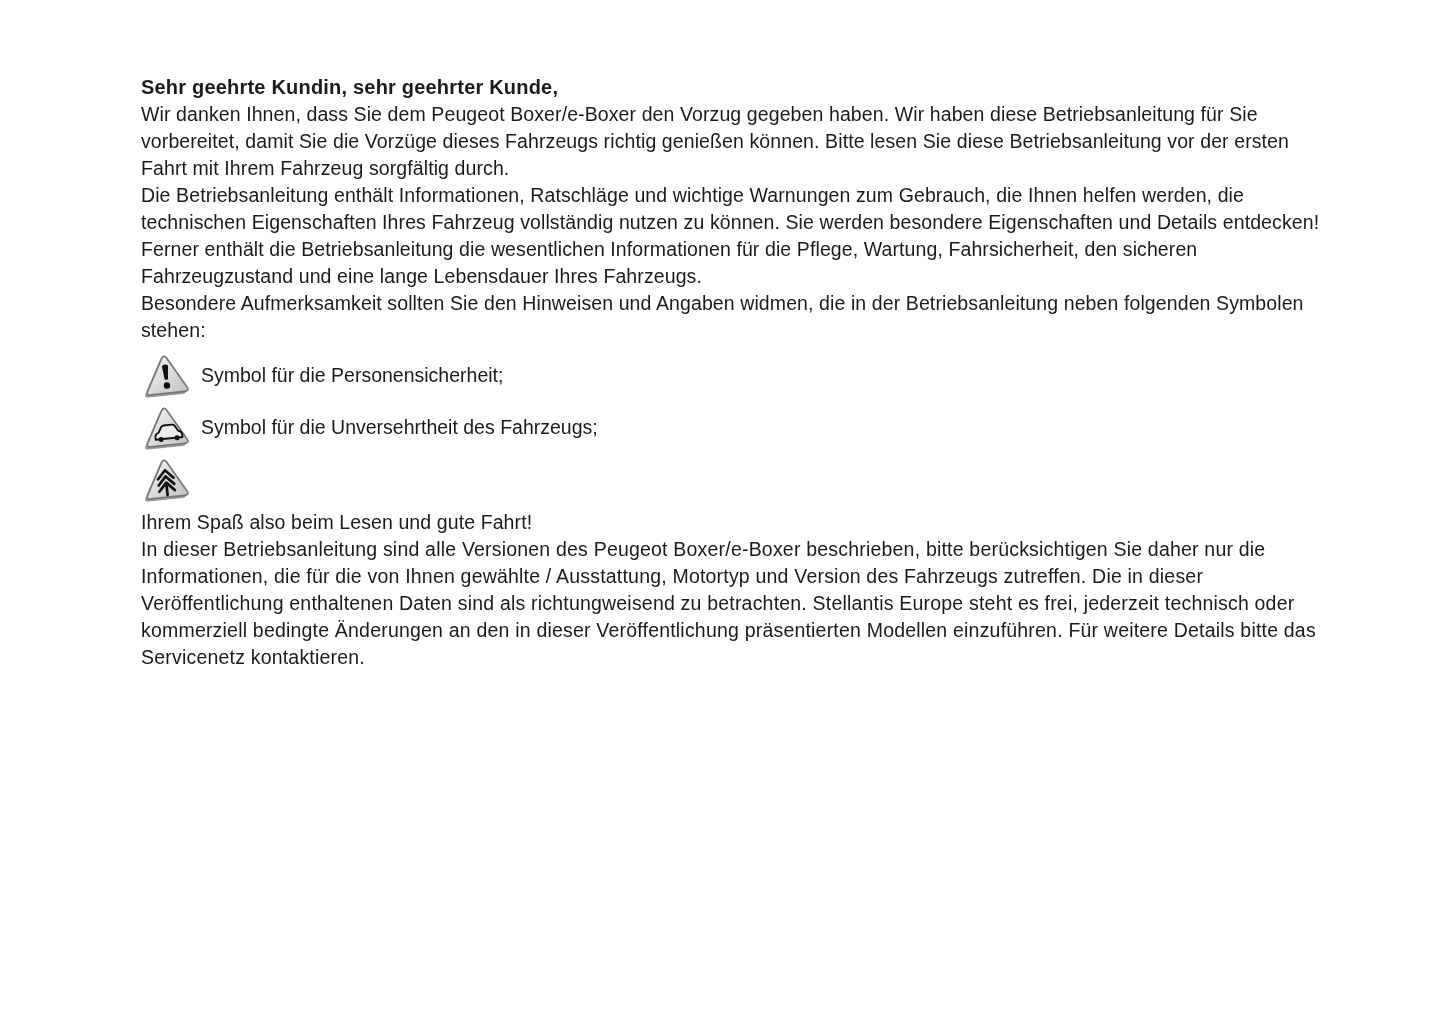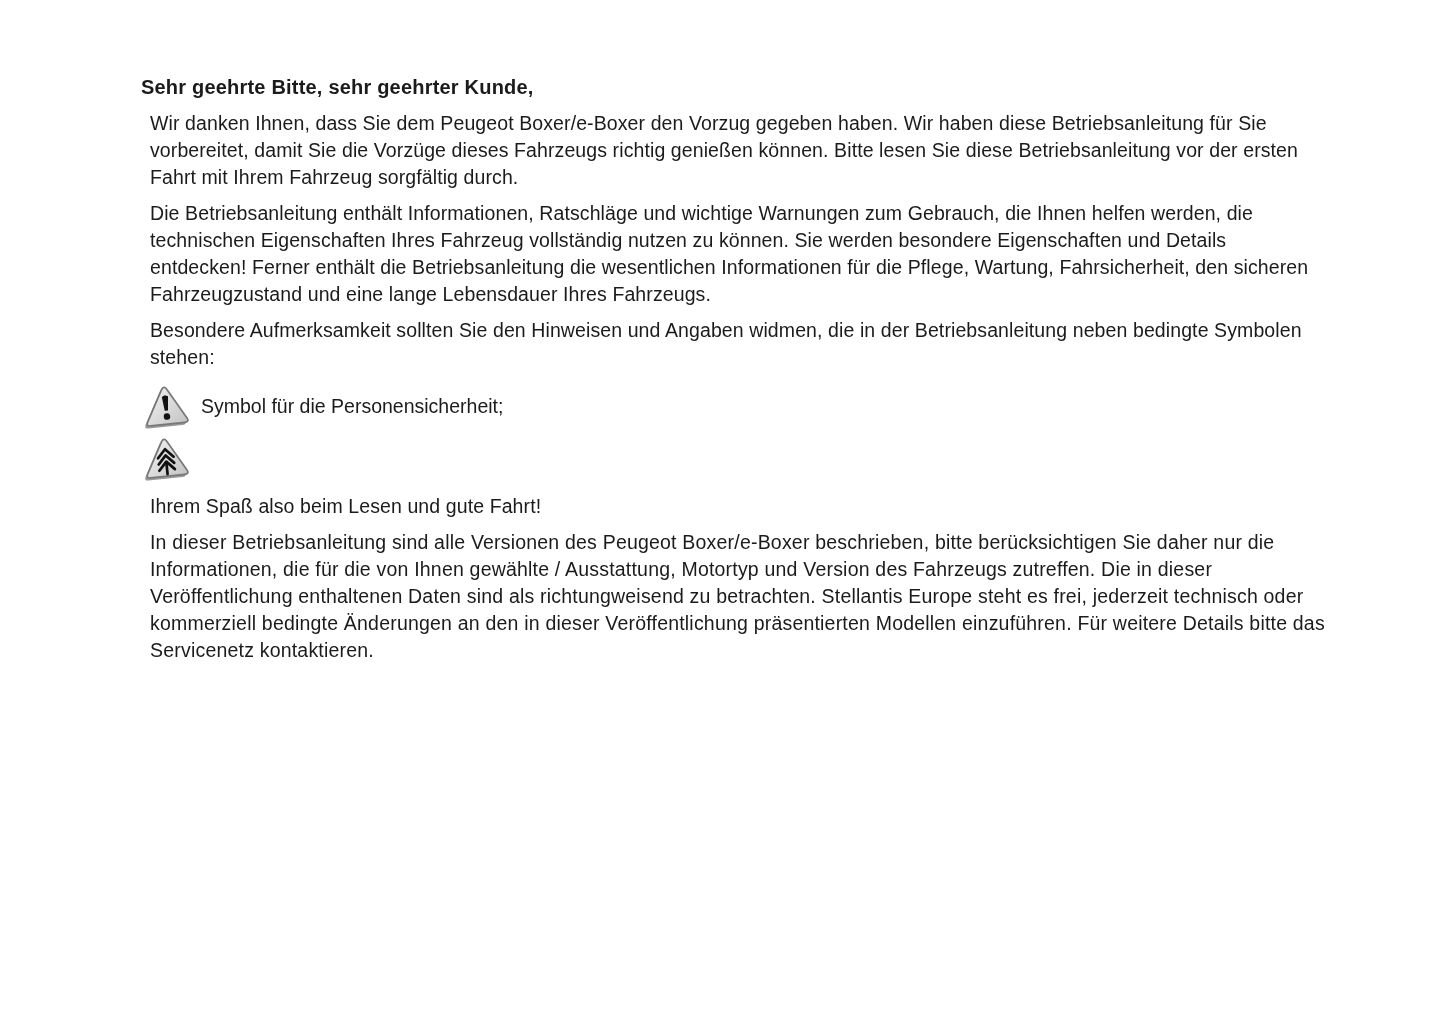--- a/index.html
+++ b/index.html
@@ -24,21 +24,21 @@
   .heading {
     font-size: 20px;
     line-height: 27px;
     font-weight: bold;
     margin: 0;
     letter-spacing: 0.2px;
   }
   .para {
     font-size: 19.5px;
     line-height: 27px;
-    margin: 9px;
+    margin: 0;
     letter-spacing: 0.1px;
   }
   .para.bold {
     font-weight: normal;
     letter-spacing: 0.2px;
   }
   .symbols {
     margin: 5px 0 4px 0;
   }
   .symbol-row {
@@ -72,44 +72,58 @@
   <defs>
     <linearGradient id="triGrad" x1="0" y1="0" x2="1" y2="1">
       <stop offset="0" stop-color="#f5f5f5"></stop>
       <stop offset="1" stop-color="#c3c3c3"></stop>
     </linearGradient>
   </defs>
 </svg>
 
 <div class="page">
 
-  <h1 class="heading">Sehr geehrte Bitte, sehr geehrter Kunde,</h1>
+  <h1 class="heading">Sehr geehrte Kundin, sehr geehrter Kunde,</h1>
 
   <p class="para">Wir danken Ihnen, dass Sie dem Peugeot Boxer/e-Boxer den Vorzug gegeben haben. Wir haben diese Betriebsanleitung für Sie vorbereitet, damit Sie die Vorzüge dieses Fahrzeugs richtig genießen können. Bitte lesen Sie diese Betriebsanleitung vor der ersten Fahrt mit Ihrem Fahrzeug sorgfältig durch.</p>
 
   <p class="para">Die Betriebsanleitung enthält Informationen, Ratschläge und wichtige Warnungen zum Gebrauch, die Ihnen helfen werden, die technischen Eigenschaften Ihres Fahrzeug vollständig nutzen zu können. Sie werden besondere Eigenschaften und Details entdecken! Ferner enthält die Betriebsanleitung die wesentlichen Informationen für die Pflege, Wartung, Fahrsicherheit, den sicheren Fahrzeugzustand und eine lange Lebensdauer Ihres Fahrzeugs.</p>
 
-  <p class="para">Besondere Aufmerksamkeit sollten Sie den Hinweisen und Angaben widmen, die in der Betriebsanleitung neben bedingte Symbolen stehen:</p>
+  <p class="para">Besondere Aufmerksamkeit sollten Sie den Hinweisen und Angaben widmen, die in der Betriebsanleitung neben folgenden Symbolen stehen:</p>
 
   <div class="symbols">
 
     <div class="symbol-row">
       <span class="tri-icon">
         <svg viewBox="0 0 48 46" width="50" height="48">
           <g transform="rotate(-6 24 24)">
             <path d="M21.5 7 Q24 3 26.5 7 L43 36.5 Q45 40.5 40.5 40.5 L7.5 40.5 Q3 40.5 5 36.5 Z" transform="translate(-2.3,2.3)" fill="#9a9a9a"></path>
             <path d="M21.5 7 Q24 3 26.5 7 L43 36.5 Q45 40.5 40.5 40.5 L7.5 40.5 Q3 40.5 5 36.5 Z" fill="url(#triGrad)" stroke="#777777" stroke-width="1.6" stroke-linejoin="round"></path>
             <path d="M24 12.5 L27 14 L25.6 27.5 L22.4 27.5 L21 14 Z" fill="#111111"></path>
             <circle cx="24" cy="33.2" r="3.1" fill="#111111"></circle>
           </g>
         </svg>
       </span>
       <span class="symbol-label">Symbol für die Personensicherheit;</span>
     </div>
 
+    <div class="symbol-row">
+      <span class="tri-icon">
+        <svg viewBox="0 0 48 46" width="50" height="48">
+          <g transform="rotate(-6 24 24)">
+            <path d="M21.5 7 Q24 3 26.5 7 L43 36.5 Q45 40.5 40.5 40.5 L7.5 40.5 Q3 40.5 5 36.5 Z" transform="translate(-2.3,2.3)" fill="#9a9a9a"></path>
+            <path d="M21.5 7 Q24 3 26.5 7 L43 36.5 Q45 40.5 40.5 40.5 L7.5 40.5 Q3 40.5 5 36.5 Z" fill="url(#triGrad)" stroke="#777777" stroke-width="1.6" stroke-linejoin="round"></path>
+            <path d="M13 32 q0 -3.4 3.4 -4.2 l3 -5.2 q0.9 -1.3 2.6 -1.3 h7.8 q1.7 0 2.6 1.3 l3 5.2 q3.4 0.8 3.4 4.2 v2.2 h-25.8 z" fill="#eeeeee" stroke="#111111" stroke-width="1.8" stroke-linejoin="round"></path>
+            <circle cx="18.2" cy="34.4" r="2.4" fill="#111111"></circle>
+            <circle cx="33.6" cy="34.4" r="2.4" fill="#111111"></circle>
+          </g>
+        </svg>
+      </span>
+      <span class="symbol-label">Symbol für die Unversehrtheit des Fahrzeugs;</span>
+    </div>
 
     <div class="symbol-row">
       <span class="tri-icon">
         <svg viewBox="0 0 48 46" width="50" height="48">
           <g transform="rotate(-6 24 24)">
             <path d="M21.5 7 Q24 3 26.5 7 L43 36.5 Q45 40.5 40.5 40.5 L7.5 40.5 Q3 40.5 5 36.5 Z" transform="translate(-2.3,2.3)" fill="#9a9a9a"></path>
             <path d="M21.5 7 Q24 3 26.5 7 L43 36.5 Q45 40.5 40.5 40.5 L7.5 40.5 Q3 40.5 5 36.5 Z" fill="url(#triGrad)" stroke="#777777" stroke-width="1.6" stroke-linejoin="round"></path>
             <g fill="none" stroke="#111111" stroke-width="2.6" stroke-linecap="round" stroke-linejoin="round">
               <path d="M16.5 22.5 L24 14.5 L31.5 22.5"></path>
               <path d="M16.5 28.5 L24 20.5 L31.5 28.5"></path>

